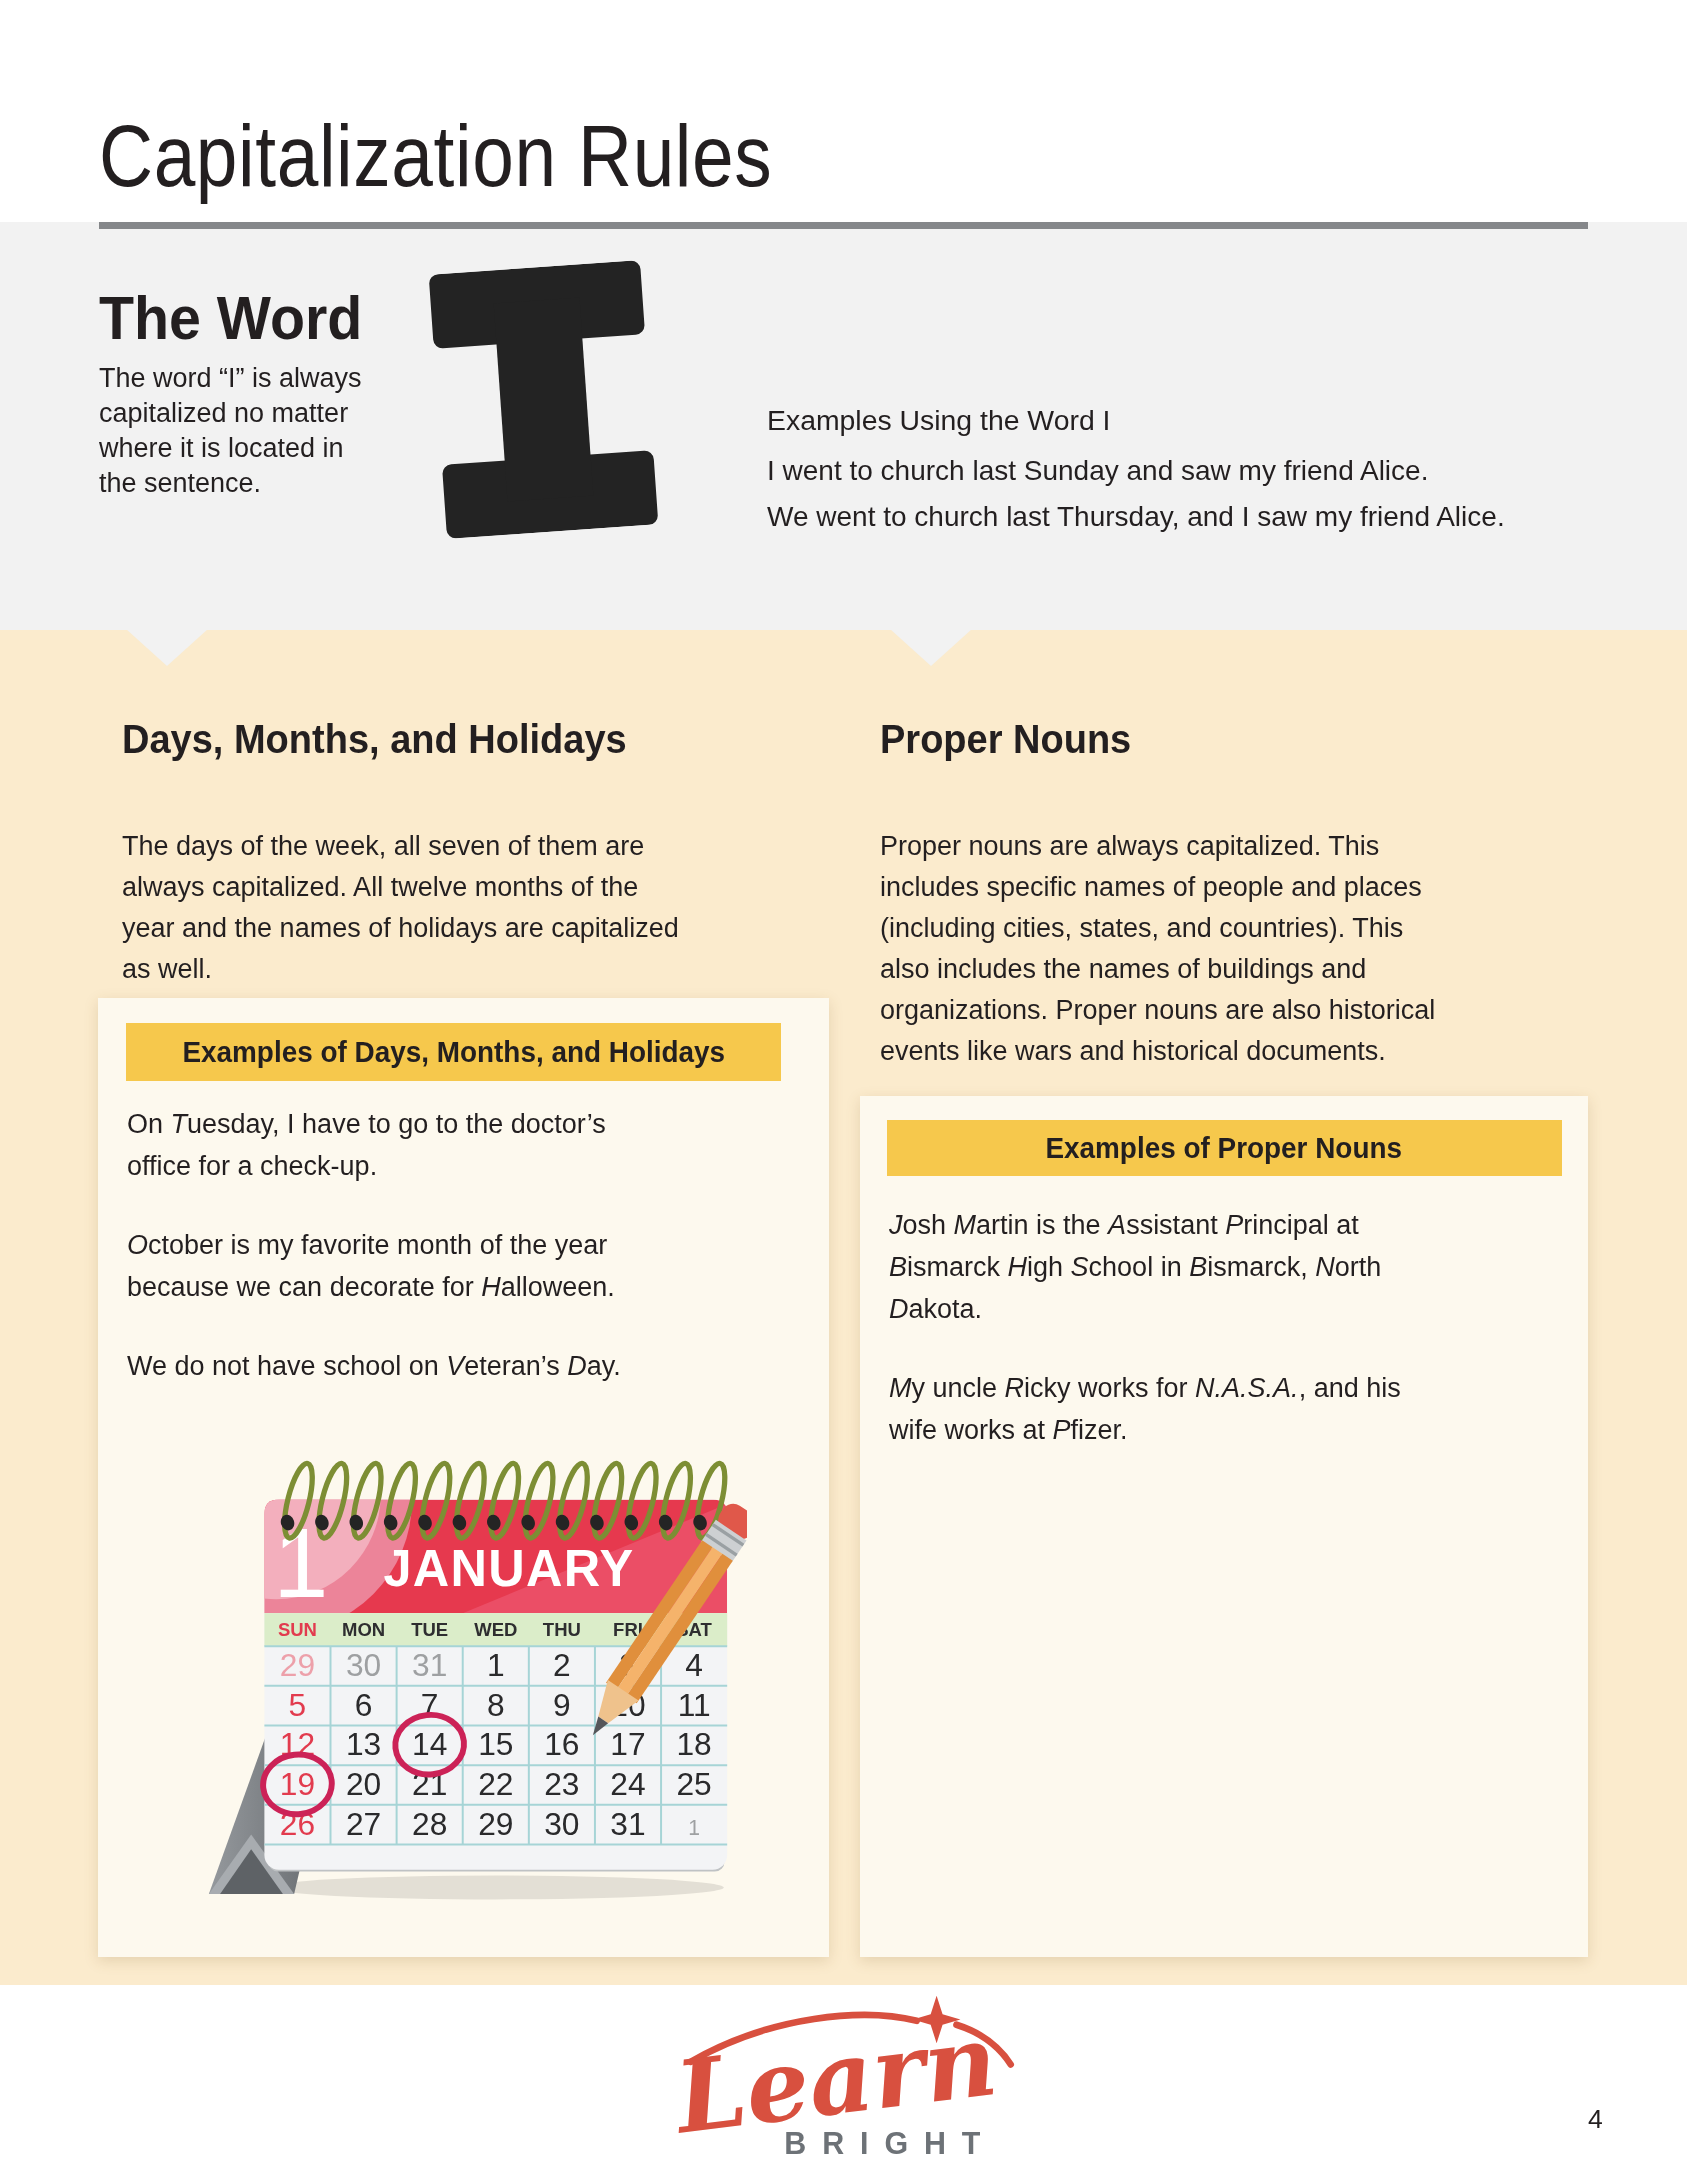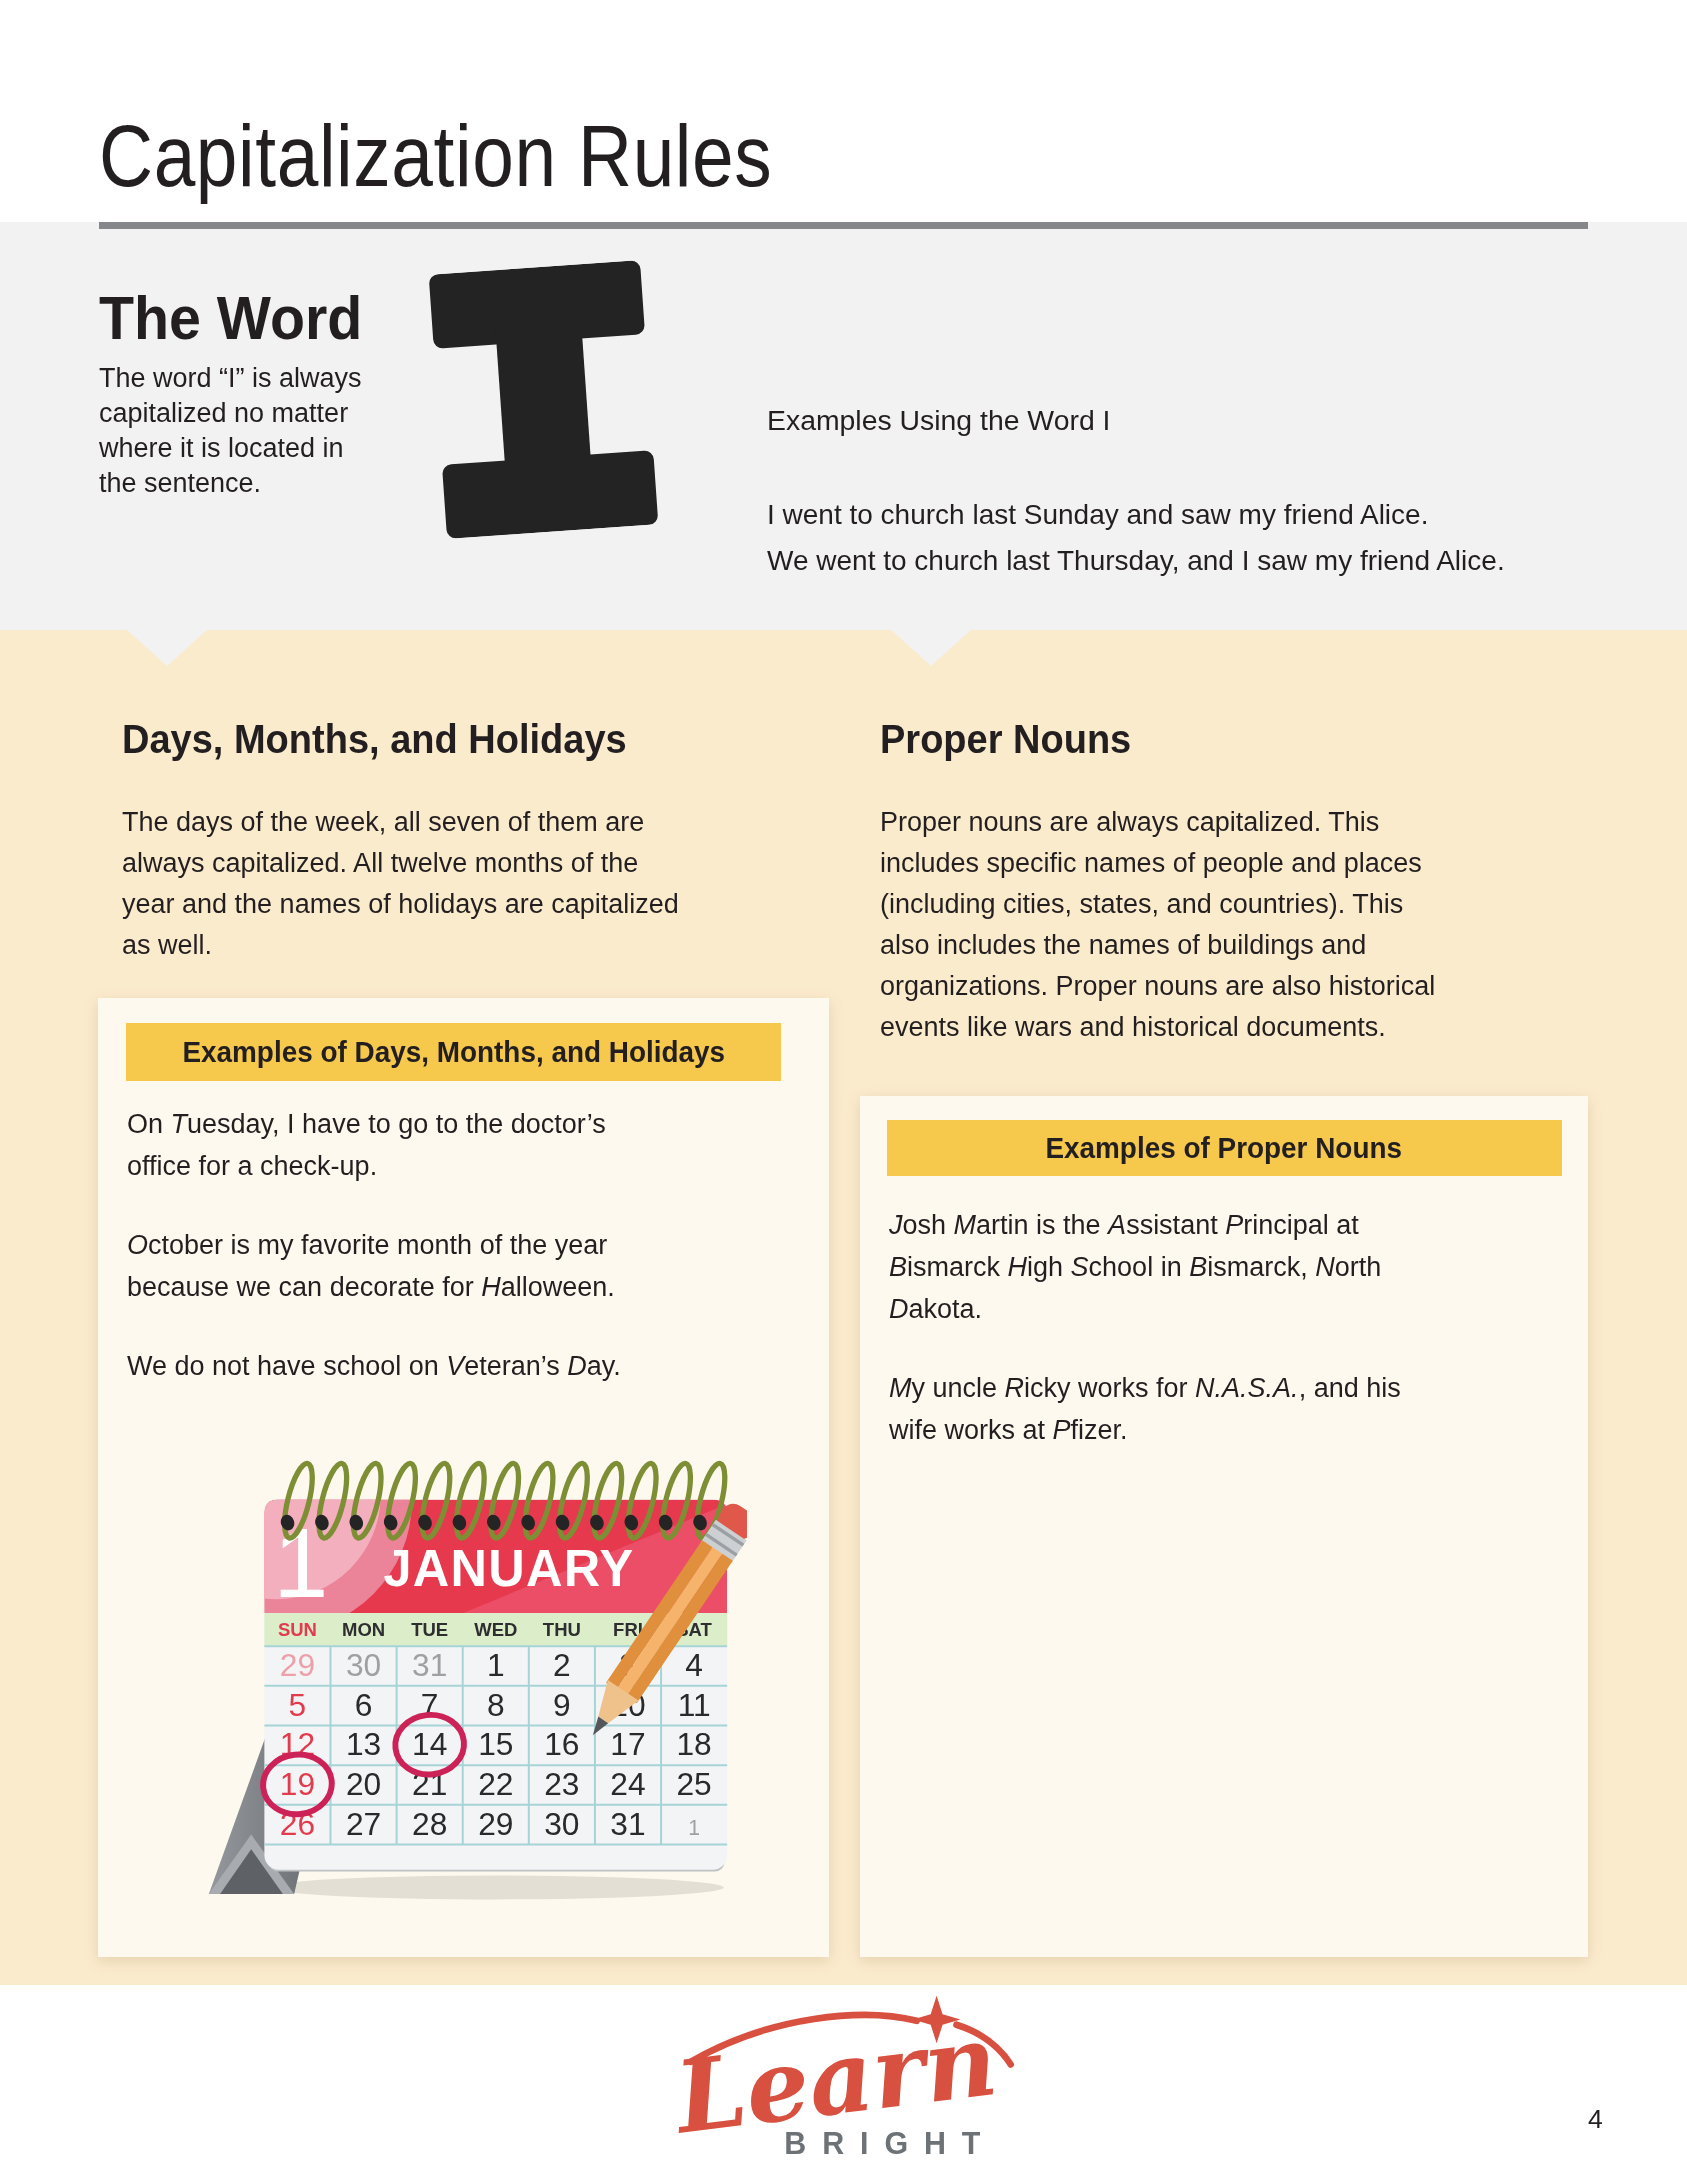--- a/index.html
+++ b/index.html
@@ -15,27 +15,27 @@
   
   .gray-band{left:0;top:222px;width:1687px;height:408px;background:#F2F2F2;z-index:1;}
   .notch{position:absolute;top:629px;width:0;height:0;z-index:2;
          border-left:41px solid transparent;border-right:41px solid transparent;
          border-top:37px solid #F2F2F2;}
   .word-heading{left:99px;top:283px;font-size:61px;font-weight:bold;z-index:3;
                 transform:scaleX(0.94);transform-origin:left top;white-space:nowrap;}
   .word-body{left:99px;top:361px;font-size:27px;line-height:35px;white-space:pre-line;z-index:3;}
   .big-i{left:431px;top:267px;z-index:3;transform:rotate(-4deg);}
   .wi-ex-head{left:767px;top:404px;font-size:28.4px;font-weight:normal;z-index:3;white-space:nowrap;}
-  .wi-ex-line{left:767px;font-size:28px;z-index:3;white-space:nowrap;margin-top:44px;}
+  .wi-ex-line{left:767px;font-size:28px;z-index:3;white-space:nowrap;}
 
   
   .peach{left:0;top:630px;width:1687px;height:1355px;background:#FBEBCD;z-index:0;}
   .col-head{font-size:40px;font-weight:bold;z-index:3;transform:scaleX(0.95);
             transform-origin:left top;white-space:nowrap;}
-  .col-body{font-size:27px;line-height:41px;white-space:pre-line;z-index:3;}
+  .col-body{font-size:27px;line-height:41px;white-space:pre-line;z-index:3;margin-top:24px;}
 
   .ex-box{position:absolute;background:#FDF9EE;z-index:2;
           box-shadow:0 4px 13.2px rgba(130,95,40,0.18);}
   .bar{position:absolute;background:#F6C84C;display:flex;align-items:center;justify-content:center;}
   .bar span{font-weight:bold;font-size:30px;transform:scaleX(0.93);white-space:nowrap;}
   .sentences{position:absolute;font-size:27px;line-height:42px;}
   .sentences p{margin:0 0 37px 0;white-space:pre-line;}
 
   
   .logo{left:672px;top:1981px;z-index:3;}

